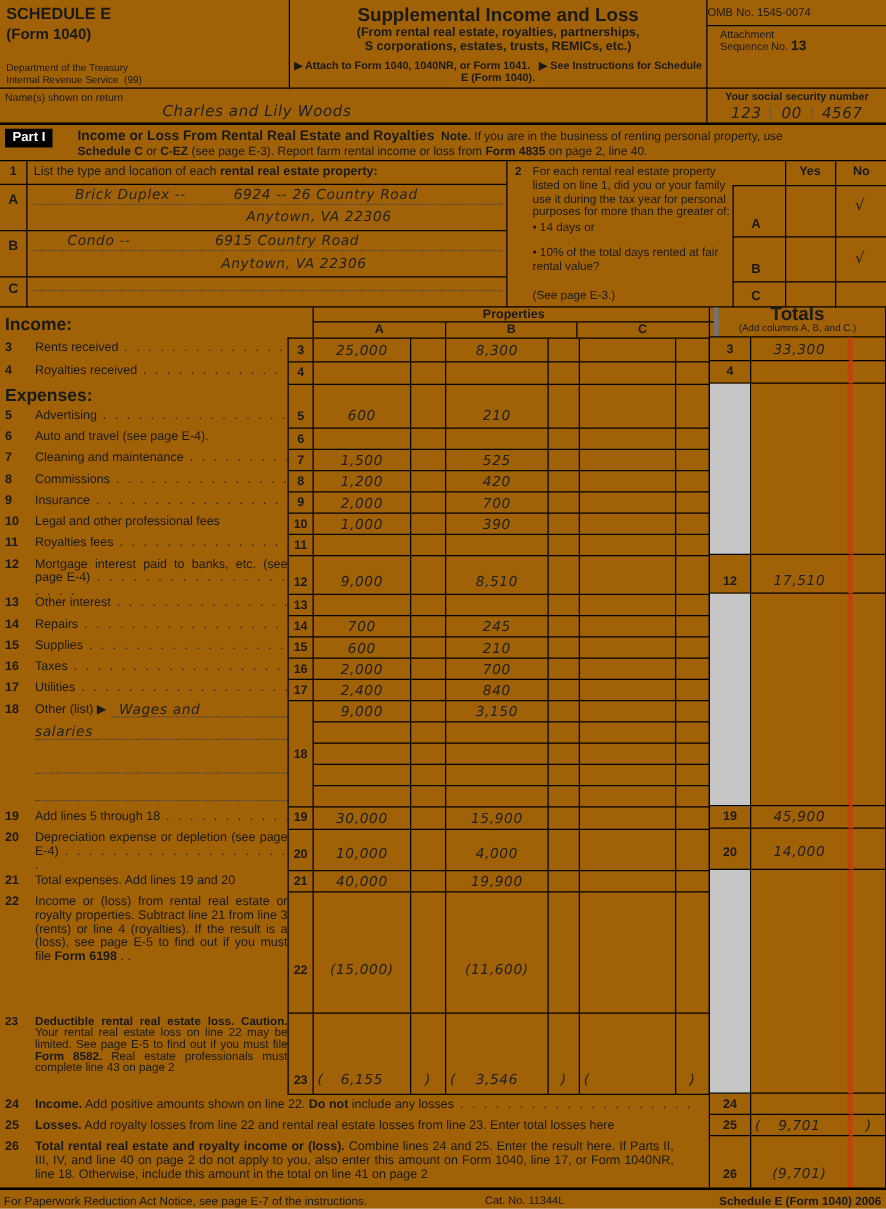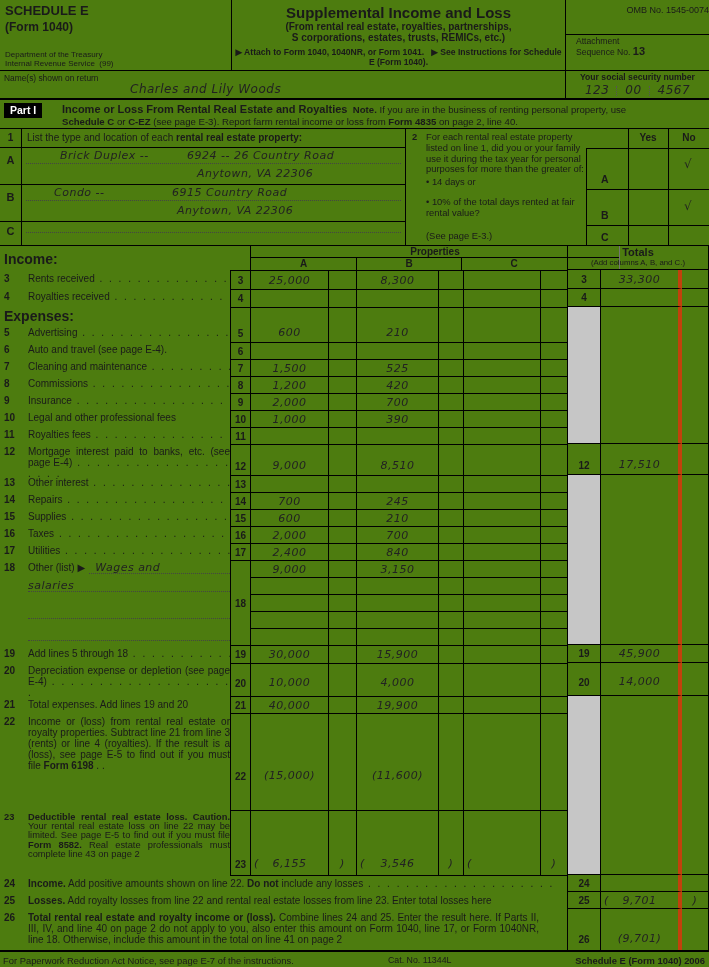--- a/index.html
+++ b/index.html
@@ -1,32 +1,32 @@
 <!DOCTYPE html>
 <html><head>
 <meta charset="utf-8">
 <style>
   html,body{margin:0;padding:0;background:#e8e8e8}
-  #page{position:relative;width:709px;height:967px;background:#4d7c0f;margin:0 auto;
+  #page{position:relative;width:709px;height:967px;background:#a16207;margin:0 auto;
         font-family:"Liberation Sans",sans-serif;color:#1a1a1a;overflow:hidden}
   .abs{position:absolute}
   .b{font-weight:bold}
   .hw{font-family:"DejaVu Sans",sans-serif;font-style:italic;font-size:11px;color:#222;letter-spacing:.5px}
   
   #hdr{position:absolute;left:0;top:0;width:709px;height:71px;border-bottom:1px solid #000;box-sizing:border-box}
   #hdr-left{position:absolute;left:0;top:0;width:232px;height:71px;border-right:1px solid #000;box-sizing:border-box;padding:3px 5px}
   .sched{font-size:13px;font-weight:bold}
   .formno{font-size:12px;font-weight:bold;margin-top:2px}
   .dept{position:absolute;left:5px;bottom:3px;font-size:8px;line-height:9px}
   #hdr-center{position:absolute;left:232px;top:0;width:333px;height:71px;text-align:center}
   .title{font-size:15px;font-weight:bold;margin-top:4px}
   .subtitle{font-size:10px;font-weight:bold;line-height:11px}
   .attach{font-size:8.6px;font-weight:bold;margin-top:4px}
   #hdr-right{position:absolute;left:565px;top:0;width:144px;height:71px;border-left:1px solid #000;box-sizing:border-box}
-  .omb{height:35px;border-bottom:1px solid #000;box-sizing:border-box;font-size:9px;text-align:right;padding-top:5px}
+  .omb{height:21px;border-bottom:1px solid #000;box-sizing:border-box;font-size:9px;text-align:left;padding-top:5px}
   .yearrow{height:27px;border-bottom:1px solid #000;box-sizing:border-box;text-align:center;font-size:21px;font-weight:bold;line-height:26px}
   .yr-o{color:#ddd;-webkit-text-stroke:1px #888}
   .attrow{font-size:8.6px;line-height:10px;padding:1px 0 0 10px}
   .seqno{font-size:11px;font-weight:bold}
   
   #namerow{position:absolute;left:0;top:71px;width:709px;height:29px;border-bottom:2px solid #000;box-sizing:border-box}
   .namelabel{position:absolute;left:4px;top:2px;font-size:8.4px}
   .nameval{position:absolute;left:130px;top:11px}
   #ssnbox{position:absolute;left:565px;top:0;width:144px;height:27px;border-left:1px solid #000;box-sizing:border-box;text-align:center}
   .ssnlabel{font-size:8.6px;font-weight:bold;margin-top:1px}
@@ -55,25 +55,25 @@
   .q2bullets{position:absolute;left:20px;top:48px;width:160px;font-size:9.4px;line-height:10.8px}
   .q2see{position:absolute;left:20px;top:101px;font-size:9.4px}
   .vline{position:absolute;width:0;border-left:1px solid #000}
   .hline{position:absolute;height:0;border-top:1px solid #000}
   .ynhdr{position:absolute;top:0;height:19px;font-size:10px;font-weight:bold;text-align:center;padding-top:3px;box-sizing:border-box}
   .abcletter{position:absolute;font-size:10.5px;font-weight:bold}
   .chk{position:absolute;font-size:12px}
   
   #tbl{position:absolute;left:0;top:246px;width:709px;height:704px}
   .secthead{position:absolute;left:4px;font-size:14px;font-weight:bold}
-  #prophdr{position:absolute;left:250px;top:0;width:370px;height:24px;border-left:1px solid #000;border-right:1px solid #737373;box-sizing:border-box}
+  #prophdr{position:absolute;left:250px;top:0;width:325px;height:24px;border-left:1px solid #000;border-right:4px solid #737373;box-sizing:border-box}
   .prophdr-t{height:12px;border-bottom:1px solid #000;box-sizing:border-box;text-align:center;font-size:10px;font-weight:bold;line-height:11px}
   .prophdr-abc{display:flex;height:12px}
   .pc{box-sizing:border-box;text-align:center;font-size:10px;font-weight:bold;line-height:11px}
-  #tothdr-t{height:12px;text-align:center;font-size:11px;font-weight:bold;line-height:12px}
+  #tothdr-t{height:12px;text-align:center;font-size:15px;font-weight:bold;line-height:12px}
   #tothdr-s{height:12px;text-align:center;font-size:7.8px;line-height:9px}
   #grid{position:absolute;left:230px;top:24px;width:338px;border-left:1px solid #000;border-top:1px solid #000;box-sizing:border-box}
   .row{display:flex;box-sizing:border-box}
   .c{border-right:1px solid #000;border-bottom:1px solid #000;box-sizing:border-box;display:flex;align-items:center;justify-content:center;position:relative}
   .w20{width:20px}.w78{width:78px}.w28{width:28px}.w82{width:82px}.w25{width:25px}.w77{width:77px}.w27{width:27px}
   .nb{font-size:10px;font-weight:bold}
   .pb3 .c{align-items:flex-end;padding-bottom:3px}
   .pb5 .c{align-items:flex-end;padding-bottom:5px}
   .pb7 .c{align-items:flex-end;padding-bottom:7px}
   .pb28 .c{align-items:flex-end;padding-bottom:28px}

